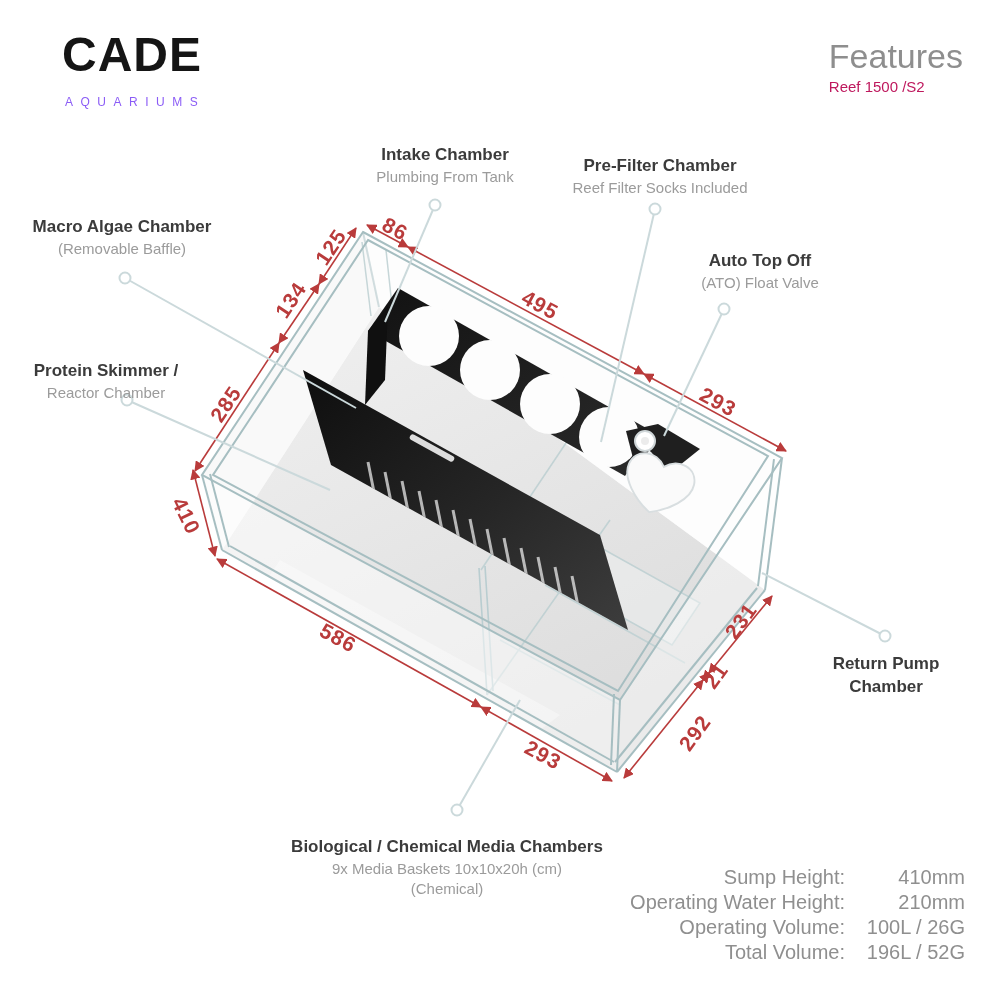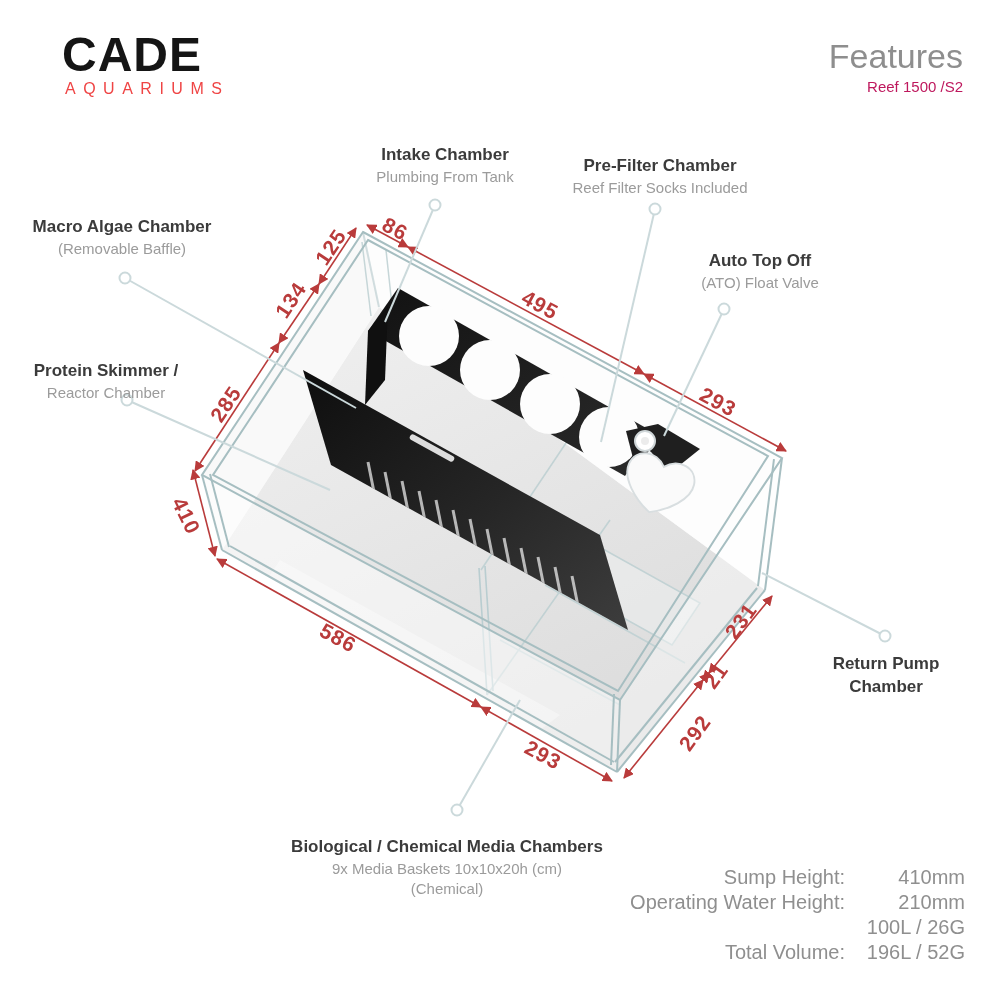--- a/index.html
+++ b/index.html
@@ -4,23 +4,23 @@
 <style>
   html,body{margin:0;padding:0;}
   body{
     width:1000px;height:1000px;position:relative;background:#ffffff;
     font-family:"Liberation Sans",sans-serif;overflow:hidden;
   }
   svg{position:absolute;left:0;top:0;}
   
   .brand{position:absolute;left:62px;top:30px;}
   .brand .cade{font-size:48px;font-weight:800;color:#151515;letter-spacing:1px;line-height:1.05;font-family:Liberation Sans, sans-serif;}
-  .brand .aq{font-size:16px;letter-spacing:7.5px;color:#ef4444;margin-top:0;margin-left:3px;}
-  
-  .features{position:absolute;right:37px;top:38px;text-align:right;}
+  .brand .aq{font-size:12px;letter-spacing:7.5px;color:#8b5cf6;margin-top:15px;margin-left:3px;}
+  
+  .features{position:absolute;right:37px;top:38px;text-align:left;}
   .features .ft{font-size:34px;color:#8e8e8e;line-height:1.1;}
   .features .fs{font-size:15px;color:#be185d;margin-top:3px;}
   
   .anno{position:absolute;text-align:center;transform:translateX(-50%);white-space:nowrap;}
   .anno .t{font-size:17px;font-weight:bold;color:#3b3b3b;line-height:1.35;}
   .anno .s{font-size:15px;color:#9b9b9b;line-height:1.35;}
   
   .dim{
     position:absolute;color:#b93b3b;font-weight:bold;font-size:21px;letter-spacing:1px;
     transform:translate(-50%,-50%) rotate(var(--r));white-space:nowrap;
@@ -233,19 +233,20 @@
 <div class="specs">
   <div class="srow">
     <span class="sl">Sump Height:</span>
     <span class="sv">410mm</span>
   </div>
   <div class="srow">
     <span class="sl">Operating Water Height:</span>
     <span class="sv">210mm</span>
   </div>
   <div class="srow">
+    <span class="sl">Operating Volume:</span>
     <span class="sv">100L / 26G</span>
   </div>
   <div class="srow">
     <span class="sl">Total Volume:</span>
     <span class="sv">196L / 52G</span>
   </div>
 </div>
 
 </body></html>

